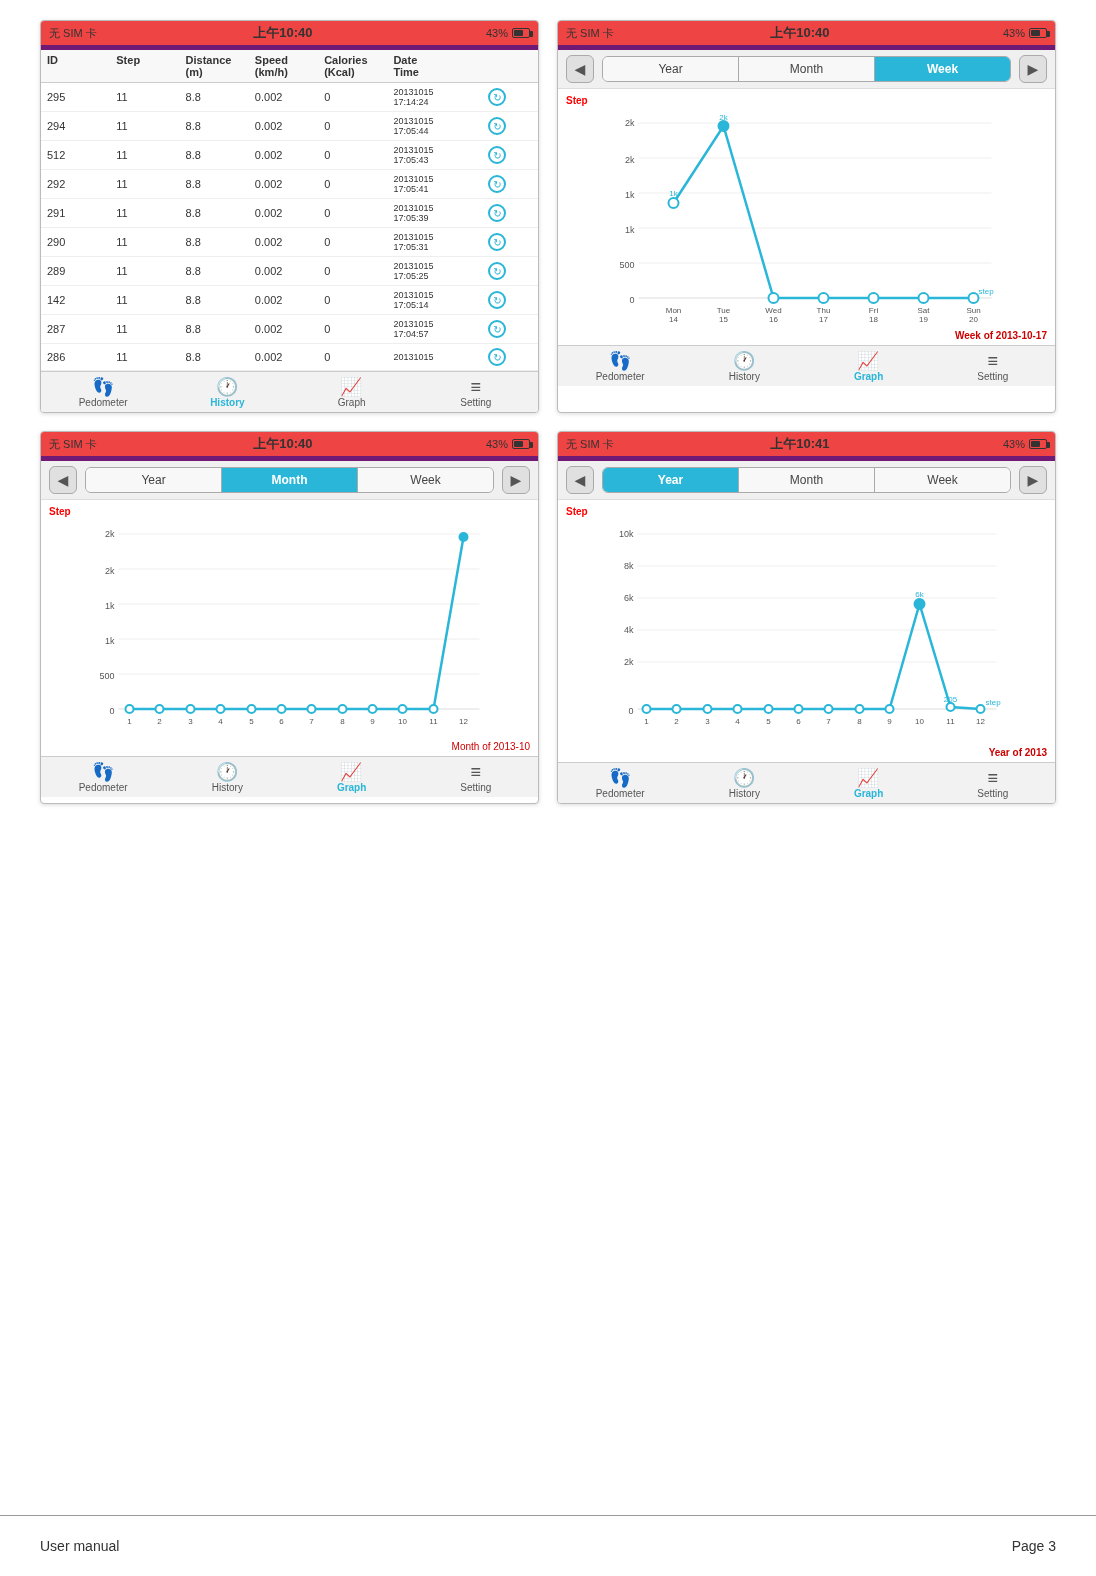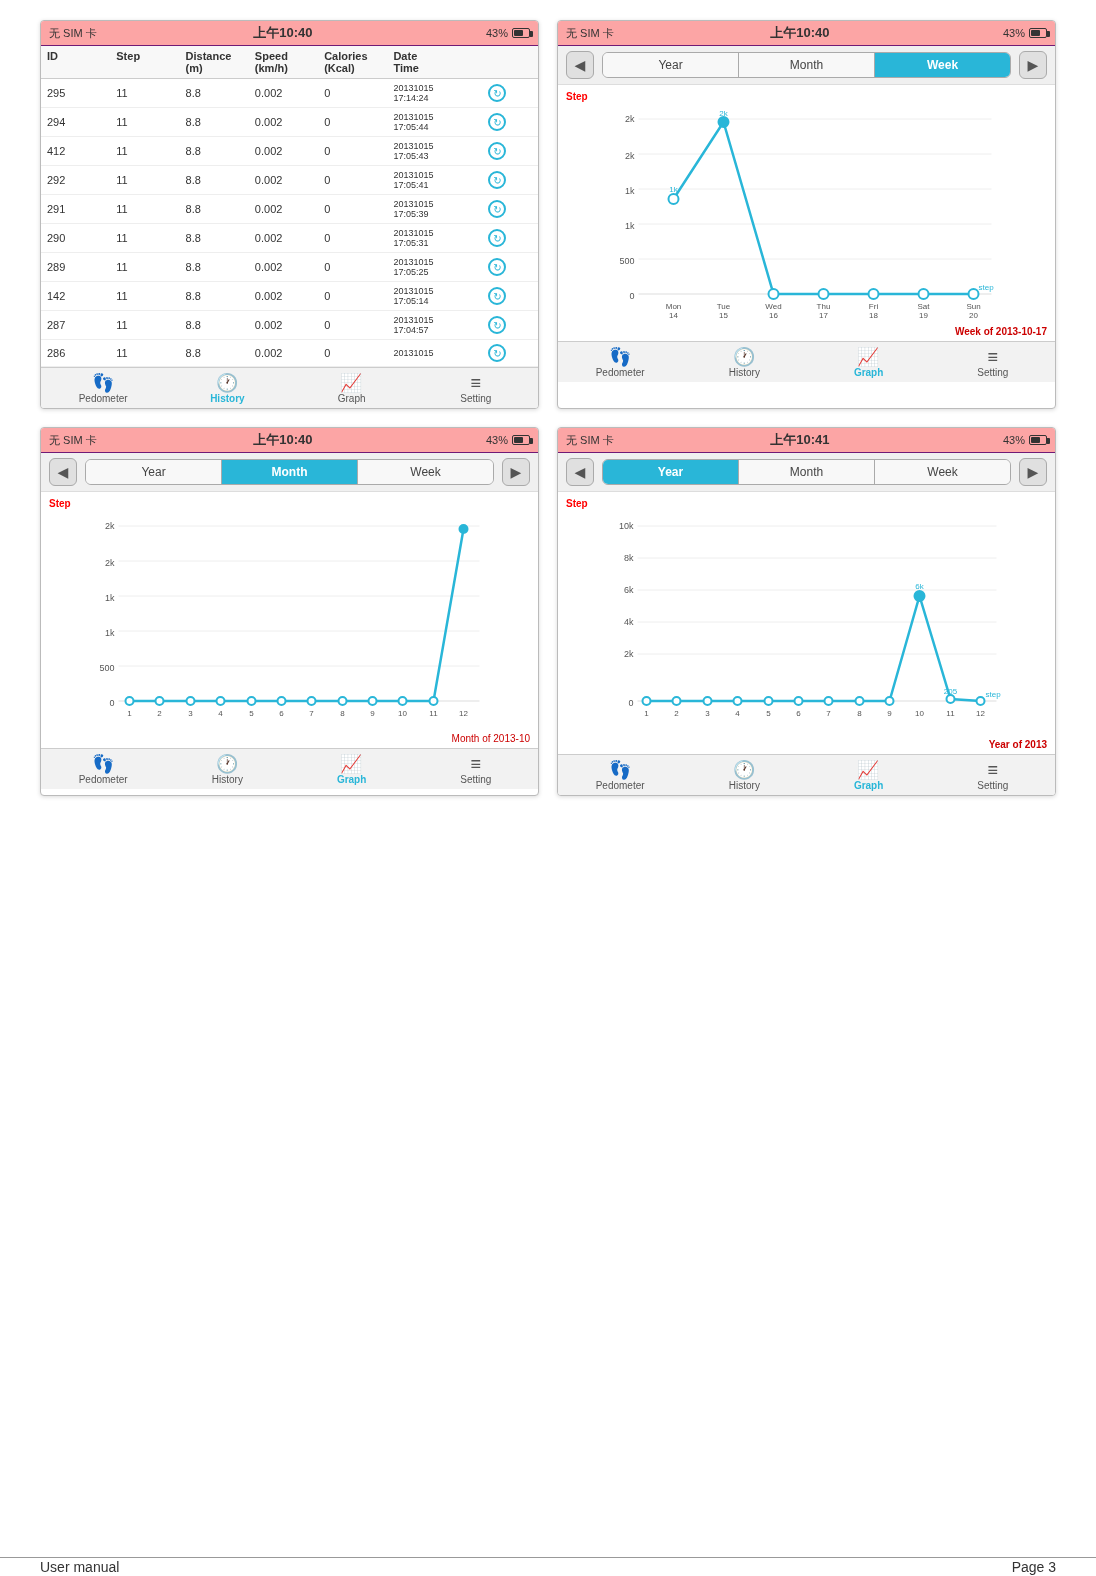--- a/index.html
+++ b/index.html
@@ -31,25 +31,25 @@
       border-radius: 4px;
       overflow: hidden;
       background: #fff;
       box-shadow: 0 1px 4px rgba(0,0,0,0.15);
     }
     
     .status-bar {
       display: flex;
       justify-content: space-between;
       align-items: center;
-      background: #fca5a5;
+      background: #ef4444;
       padding: 3px 8px;
       font-size: 11px;
       color: #333;
-      border-bottom: 1px solid #701a75;
+      border-bottom: 5px solid #701a75;
     }
     .status-bar .time {
       font-weight: bold;
       font-size: 13px;
     }
     .status-bar .left { display: flex; gap: 6px; align-items: center; }
     .status-bar .right { display: flex; gap: 4px; align-items: center; font-size: 11px; margin-left: 17px; }
     .battery {
       display: inline-block;
       width: 18px;
@@ -197,21 +197,21 @@
       margin-bottom: 1px;
     }
     
     .page-footer {
       position: absolute;
       bottom: 0;
       left: 0;
       right: 0;
       display: flex;
       justify-content: space-between;
-      padding: 1px 40px;
+      padding: 22px 40px;
       border-top: 1px solid #999;
       font-size: 14px;
       color: #333;
     }
     svg { display: block; }
   </style>
 </head>
 <body>
 
 <div class="page-content">
@@ -257,21 +257,21 @@
           <div class="table-row">
       <span>294</span>
       <span>11</span>
       <span>8.8</span>
       <span>0.002</span>
       <span>0</span>
       <span style="font-size:9px;">20131015<br>17:05:44</span>
       <span class="icon-cell"><div class="refresh-icon">↻</div></span>
     </div>
           <div class="table-row">
-      <span>412</span>
+      <span>512</span>
       <span>11</span>
       <span>8.8</span>
       <span>0.002</span>
       <span>0</span>
       <span style="font-size:9px;">20131015<br>17:05:43</span>
       <span class="icon-cell"><div class="refresh-icon">↻</div></span>
     </div>
           <div class="table-row">
       <span>292</span>
       <span>11</span>

